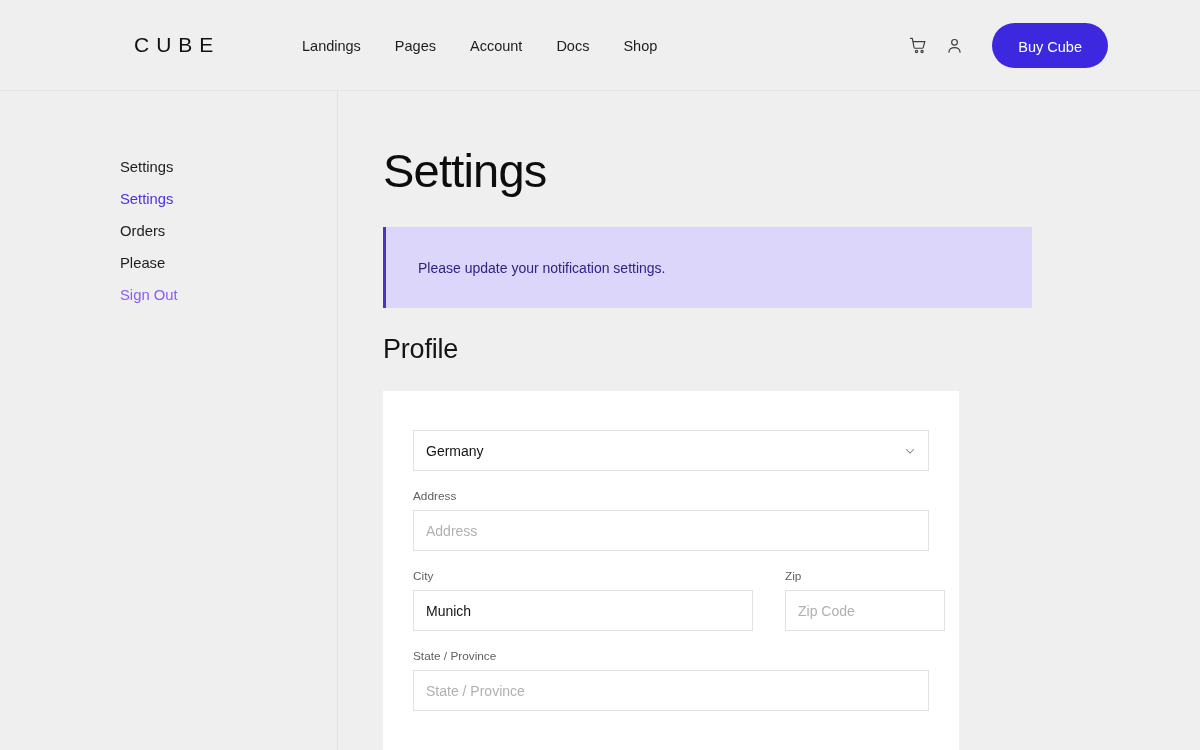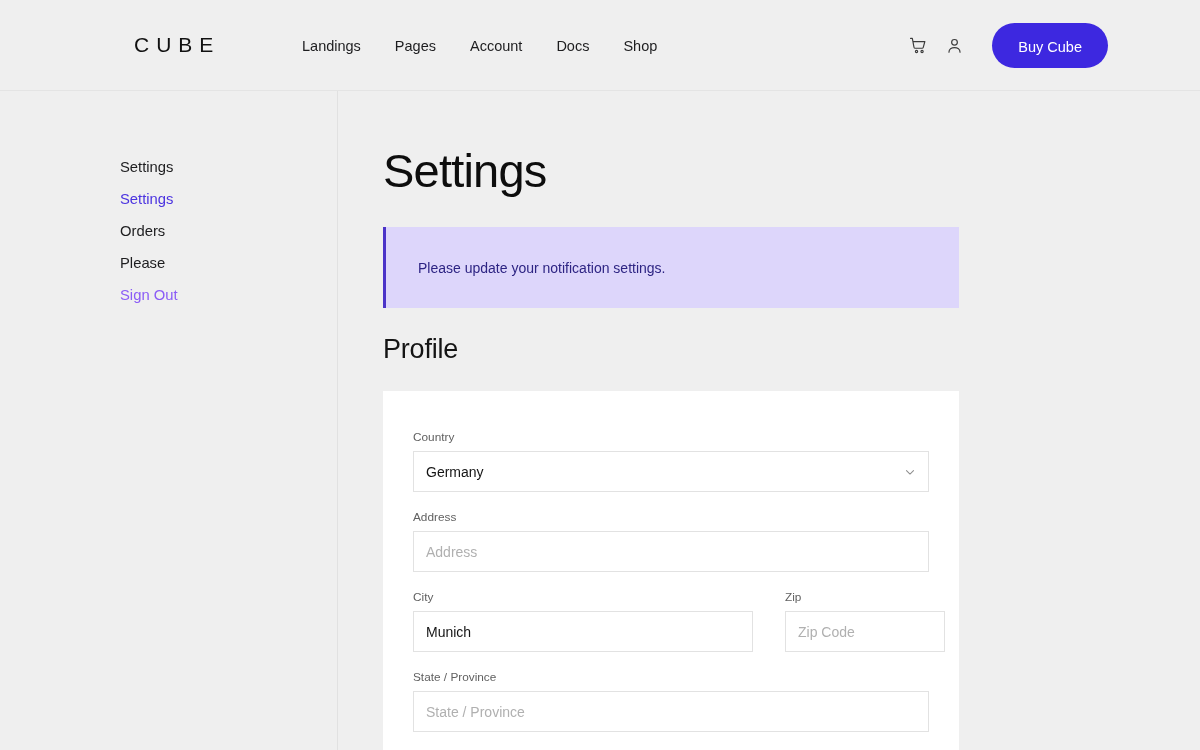--- a/index.html
+++ b/index.html
@@ -119,21 +119,21 @@
     font-size: 47px;
     font-weight: 400;
     color: #0d0d0d;
     letter-spacing: -0.8px;
     line-height: 56px;
   }
 
   
   .alert {
     margin-top: 28px;
-    width: 576px;
+    width: 649px;
     height: 81px;
     background: #ddd6fb;
     border-left: 3px solid #4b33c8;
     display: flex;
     align-items: center;
     padding-left: 32px;
   }
   .alert-text {
     font-size: 14px;
     color: #2d2483;
@@ -238,21 +238,20 @@
 
       <div class="alert">
         <span class="alert-text">Please update your notification settings.</span>
       </div>
 
       <h2 class="section-title">Profile</h2>
 
       <div class="card">
 
         <div class="field">
-          <label class="field-label">Country</label>
           <div class="select-wrap">
             <input class="select" readonly="" value="Germany" style="">
             <span class="select-chevron">
               <svg width="14" height="14" viewBox="0 0 24 24" fill="none" stroke="currentColor" stroke-width="1.8" stroke-linecap="round" stroke-linejoin="round">
                 <path d="M6 9.5l6 6 6-6"></path>
               </svg>
             </span>
           </div>
         </div>
 

